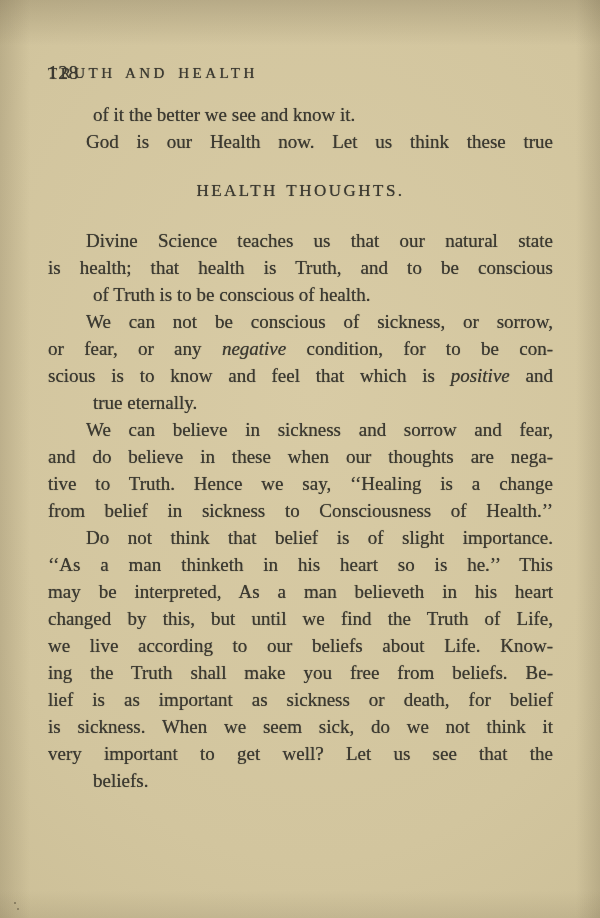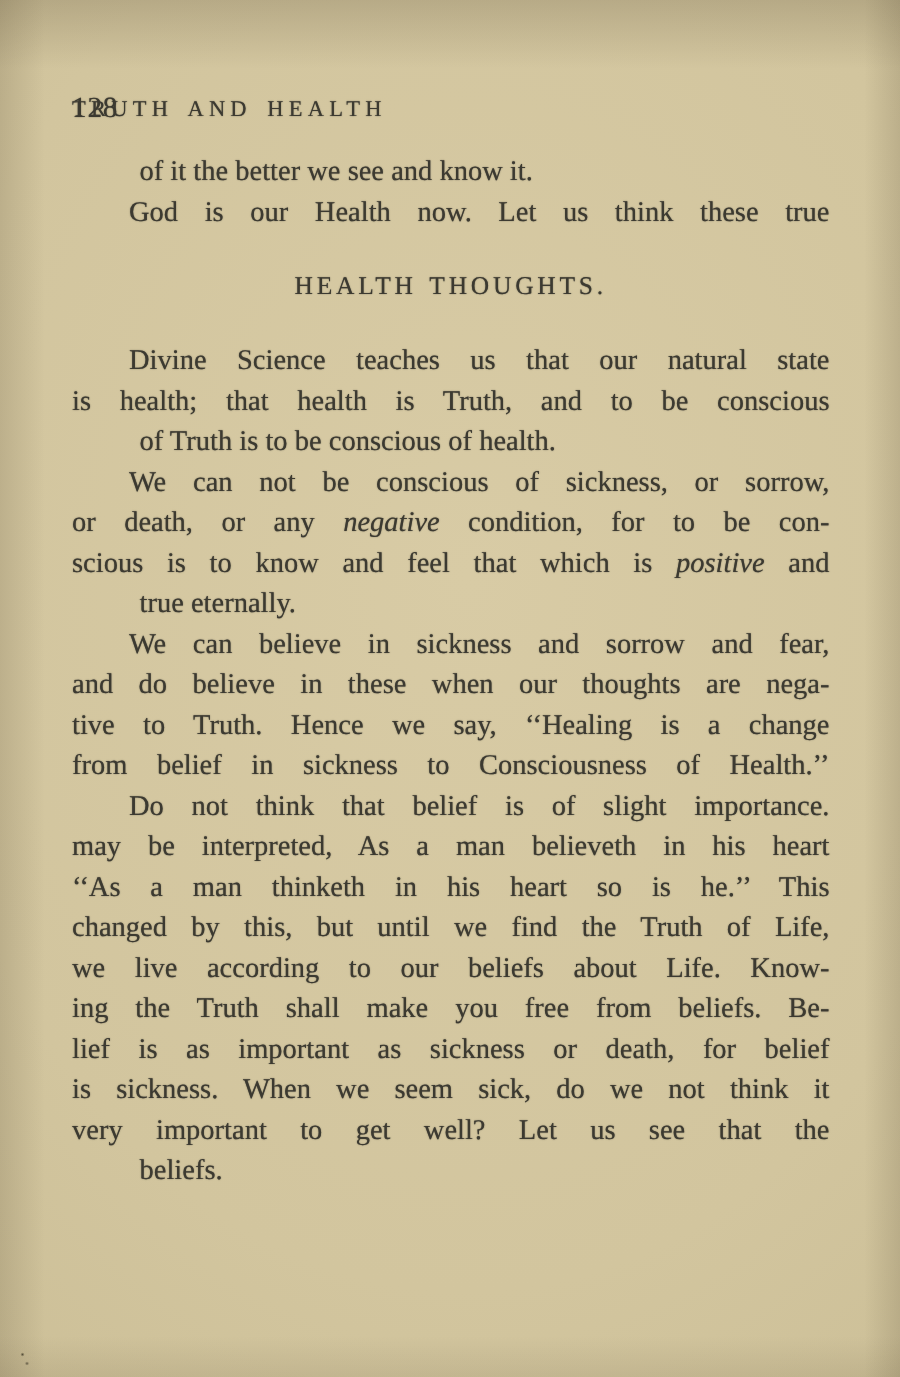--- a/index.html
+++ b/index.html
@@ -102,32 +102,32 @@
 
     <div class="ln ind">God is our Health now.  Let us think these true</div>
 
     <h2 class="heading">HEALTH THOUGHTS.</h2>
 
     <div class="ln ind">Divine Science teaches us that our natural state</div>
     <div class="ln">is health; that health is Truth, and to be conscious</div>
     <div class="ln end">of Truth is to be conscious of health.</div>
 
     <div class="ln ind">We can not be conscious of sickness, or sorrow,</div>
-    <div class="ln"><span>or death, or any </span><em>negative</em><span> condition, for to be con-</span></div>
+    <div class="ln"><span>or fear, or any </span><em>negative</em><span> condition, for to be con-</span></div>
     <div class="ln"><span>scious is to know and feel that which is </span><em>positive</em><span> and</span></div>
     <div class="ln end">true eternally.</div>
 
     <div class="ln ind">We can believe in sickness and sorrow and fear,</div>
     <div class="ln">and do believe in these when our thoughts are nega-</div>
     <div class="ln">tive to Truth.  Hence we say, ‘‘Healing is a change</div>
     <div class="ln">from belief in sickness to Consciousness of Health.’’</div>
 
     <div class="ln ind">Do not think that belief is of slight importance.</div>
+    <div class="ln">‘‘As a man thinketh in his heart so is he.’’  This</div>
     <div class="ln">may be interpreted, As a man believeth in his heart</div>
-    <div class="ln">‘‘As a man thinketh in his heart so is he.’’  This</div>
     <div class="ln">changed by this, but until we find the Truth of Life,</div>
     <div class="ln">we live according to our beliefs about Life.  Know-</div>
     <div class="ln">ing the Truth shall make you free from beliefs.  Be-</div>
     <div class="ln">lief is as important as sickness or death, for belief</div>
     <div class="ln">is sickness.  When we seem sick, do we not think it</div>
     <div class="ln">very important to get well?  Let us see that the</div>
     <div class="ln end">beliefs.</div>
 
   </main>
 

